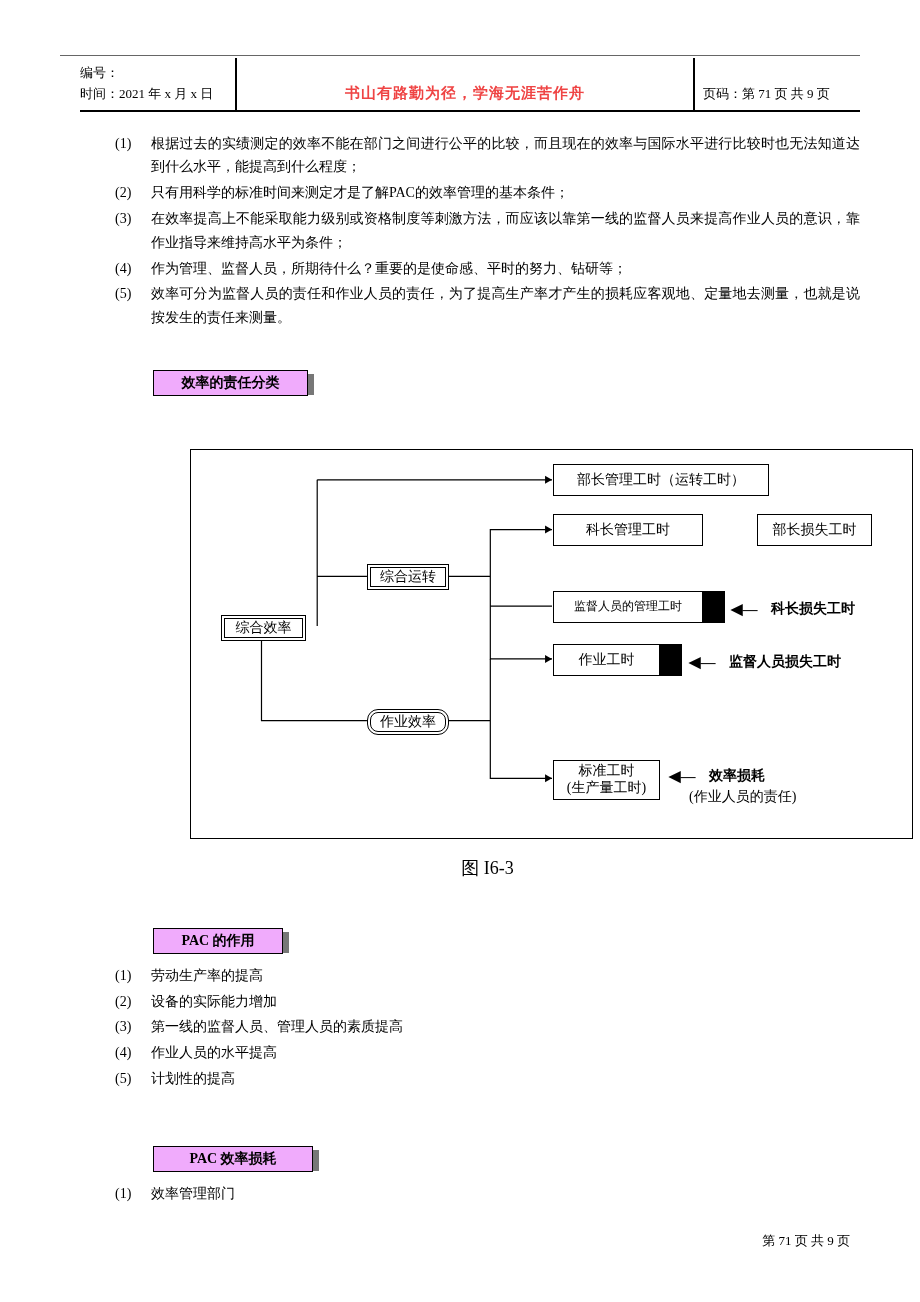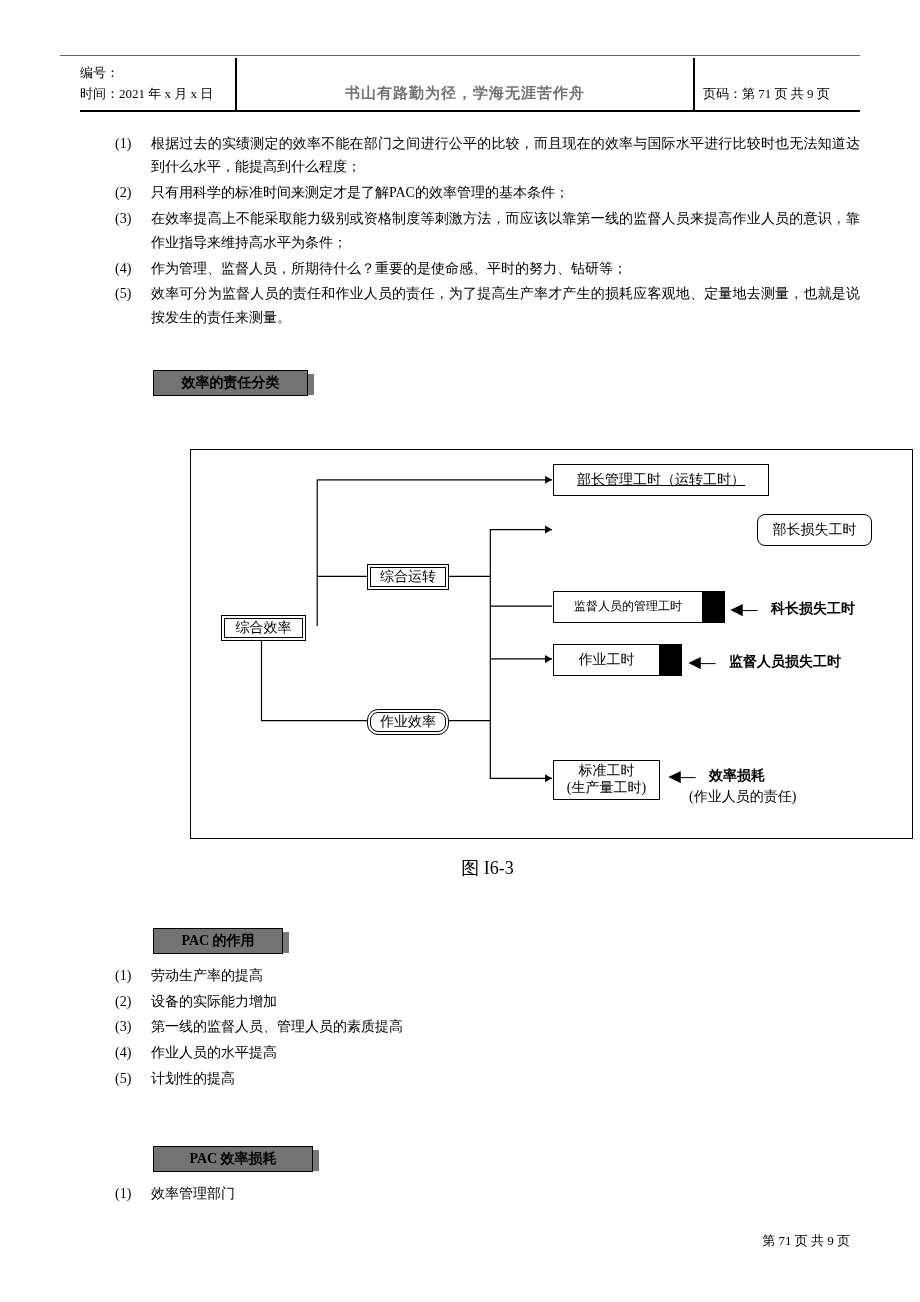--- a/index.html
+++ b/index.html
@@ -28,21 +28,21 @@
     font-size: 13px;
   }
   .header-cell2 {
     flex: 1;
     border-left: 2px solid #000;
     border-right: 2px solid #000;
     padding: 5px 8px;
     display: flex;
     align-items: flex-end;
     justify-content: center;
-    color: #737373;
+    color: #ef4444;
     font-weight: bold;
     font-size: 15px;
     font-family: "SimSun", serif;
     letter-spacing: 1px;
   }
   .header-cell3 {
     width: 165px;
     padding: 5px 0 5px 8px;
     font-size: 13px;
     display: flex;
@@ -69,21 +69,21 @@
     position: relative;
     width: 165px;
     height: 24px;
   }
   .section-label-inner {
     border: 1.5px solid #000;
     padding: 1px 4px;
     font-weight: bold;
     font-size: 14px;
     text-align: center;
-    background: #737373;
+    background: #f0abfc;
     position: relative;
     z-index: 2;
     width: 155px;
   }
   .section-label-shadow {
     position: absolute;
     top: 4px;
     left: 6px;
     width: 155px;
     height: 21px;
@@ -215,23 +215,24 @@
       <path d="M362 210 l-7 -4 v8 z" fill="#000"></path>
 
       <path d="M249 272 L300 272 L300 330 L362 330 M300 272 L300 210" stroke="#000" stroke-width="1.2" fill="none"></path>
       <path d="M362 330 l-7 -4 v8 z" fill="#000"></path>
     </svg>
 
     <div class="dbox" style="left:30px; top:165px; width:85px; height:26px;">综合效率</div>
     <div class="dbox" style="left:176px; top:114px; width:82px; height:26px;">综合运转</div>
     <div class="dbox" style="left:176px; top:259px; width:82px; height:26px;border-radius:11px;">作业效率</div>
 
-    <div class="sbox" style="left:362px; top:14px; width:216px; height:32px;text-decoration:underline;">部长管理工时（运转工时）</div>
-
-    <div class="sbox" style="left:566px; top:64px; width:115px; height:32px;border-radius:8px;">部长损失工时</div>
+    <div class="sbox" style="left:362px; top:14px; width:216px; height:32px;">部长管理工时（运转工时）</div>
+
+    <div class="sbox" style="left:362px; top:64px; width:150px; height:32px;">科长管理工时</div>
+    <div class="sbox" style="left:566px; top:64px; width:115px; height:32px;">部长损失工时</div>
 
     <div class="sbox" style="left:362px; top:141px; width:150px; height:32px; font-size:12px;">监督人员的管理工时</div>
     <div class="blackbox" style="left:512px; top:141px; width:22px; height:32px;"></div>
 
     <div class="sbox" style="left:362px; top:194px; width:107px; height:32px;">作业工时</div>
     <div class="blackbox" style="left:469px; top:194px; width:22px; height:32px;"></div>
 
     <div class="sbox" style="left:362px; top:310px; width:107px; height:40px; flex-direction:column; line-height:1.2;">
       <span>标准工时</span>
       <span>(生产量工时)</span>

